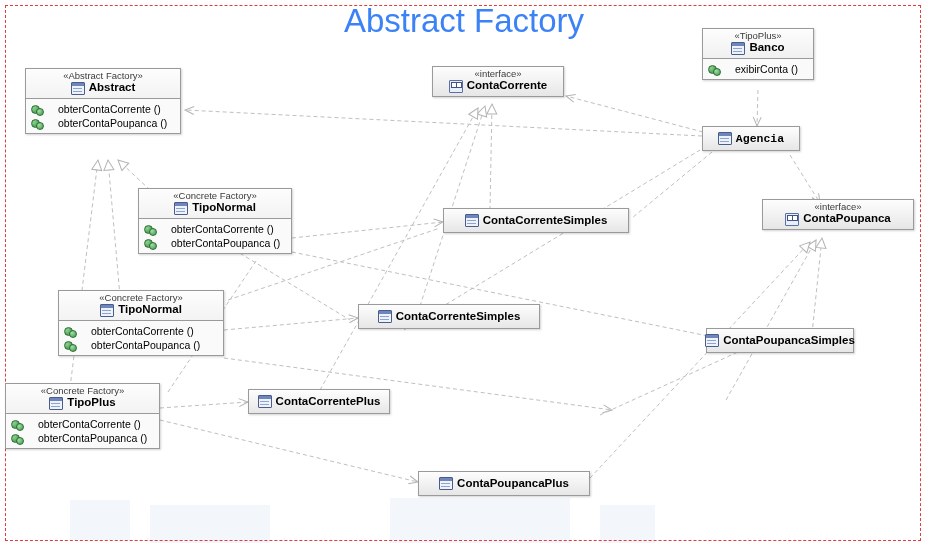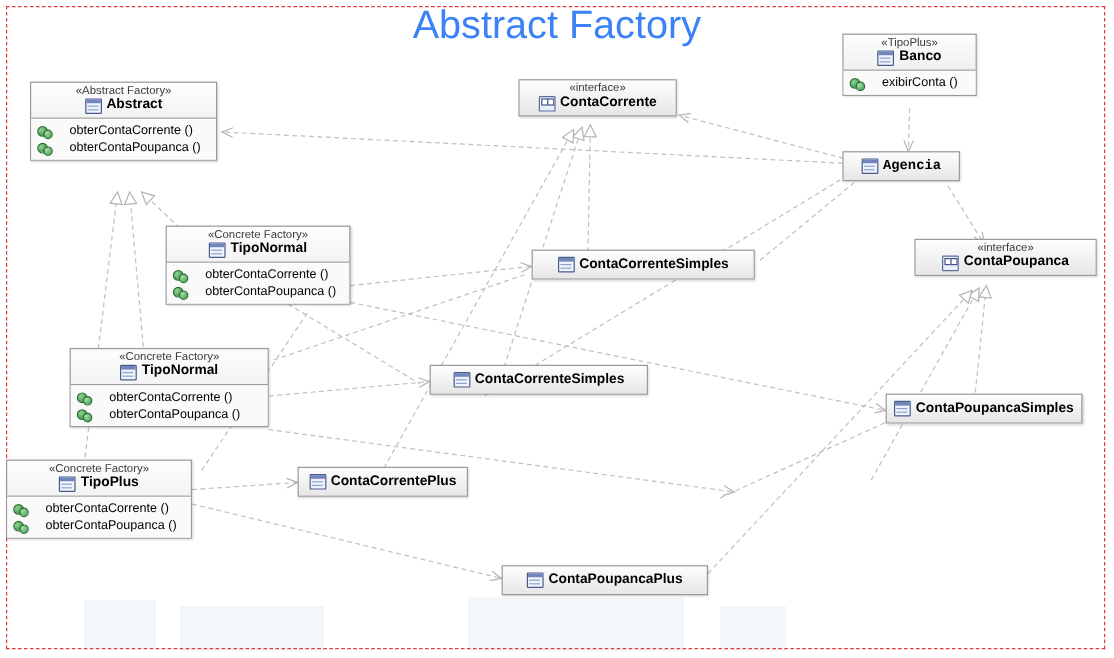--- a/index.html
+++ b/index.html
@@ -301,21 +301,21 @@
 
   <div class="node" style="left:358px;top:304px;width:182px;">
     <div class="hdr" style="padding-top:5px;padding-bottom:5px;">
       <span class="namerow">
         <span class="ic ic-class"></span>
         <span>ContaCorrenteSimples</span>
       </span>
     </div>
   </div>
 
-  <div class="node" style="left:738px;top:328px;width:164px;">
+  <div class="node" style="left:706px;top:328px;width:148px;">
     <div class="hdr" style="padding-top:5px;padding-bottom:5px;">
       <span class="namerow">
         <span class="ic ic-class"></span>
         <span>ContaPoupancaSimples</span>
       </span>
     </div>
   </div>
 
   <div class="node" style="left:5px;top:383px;width:155px;">
     <div class="hdr">

